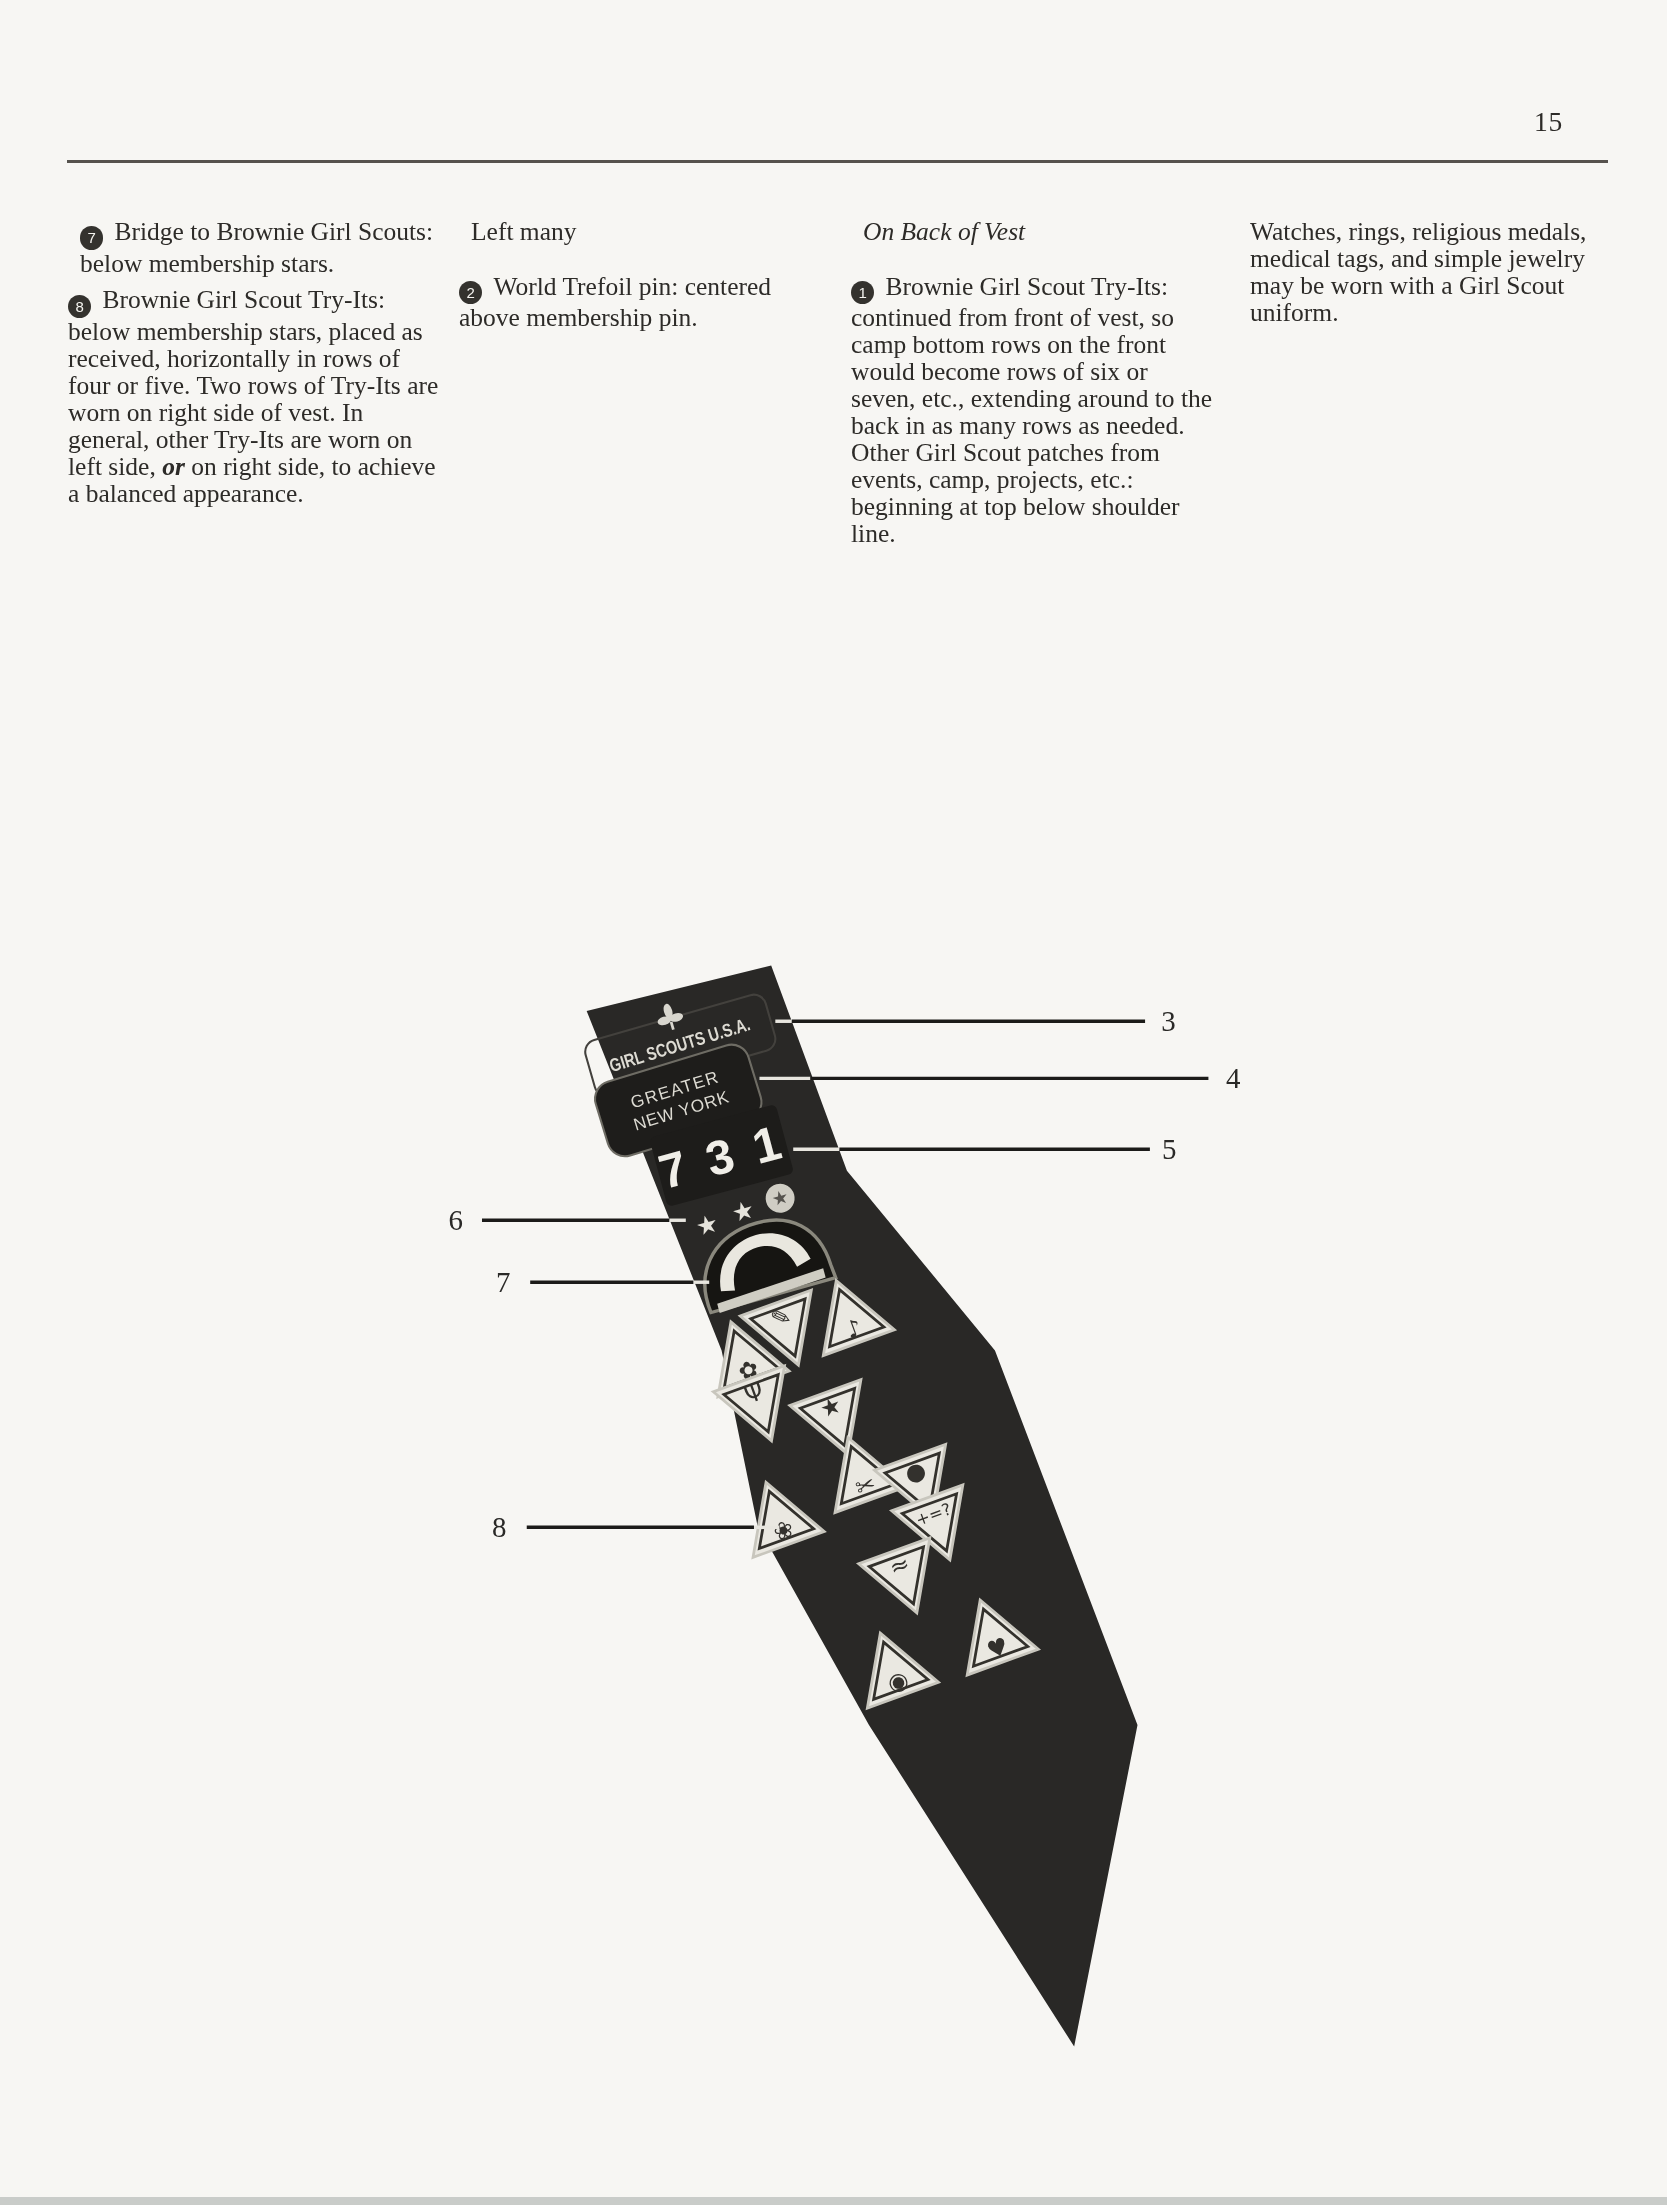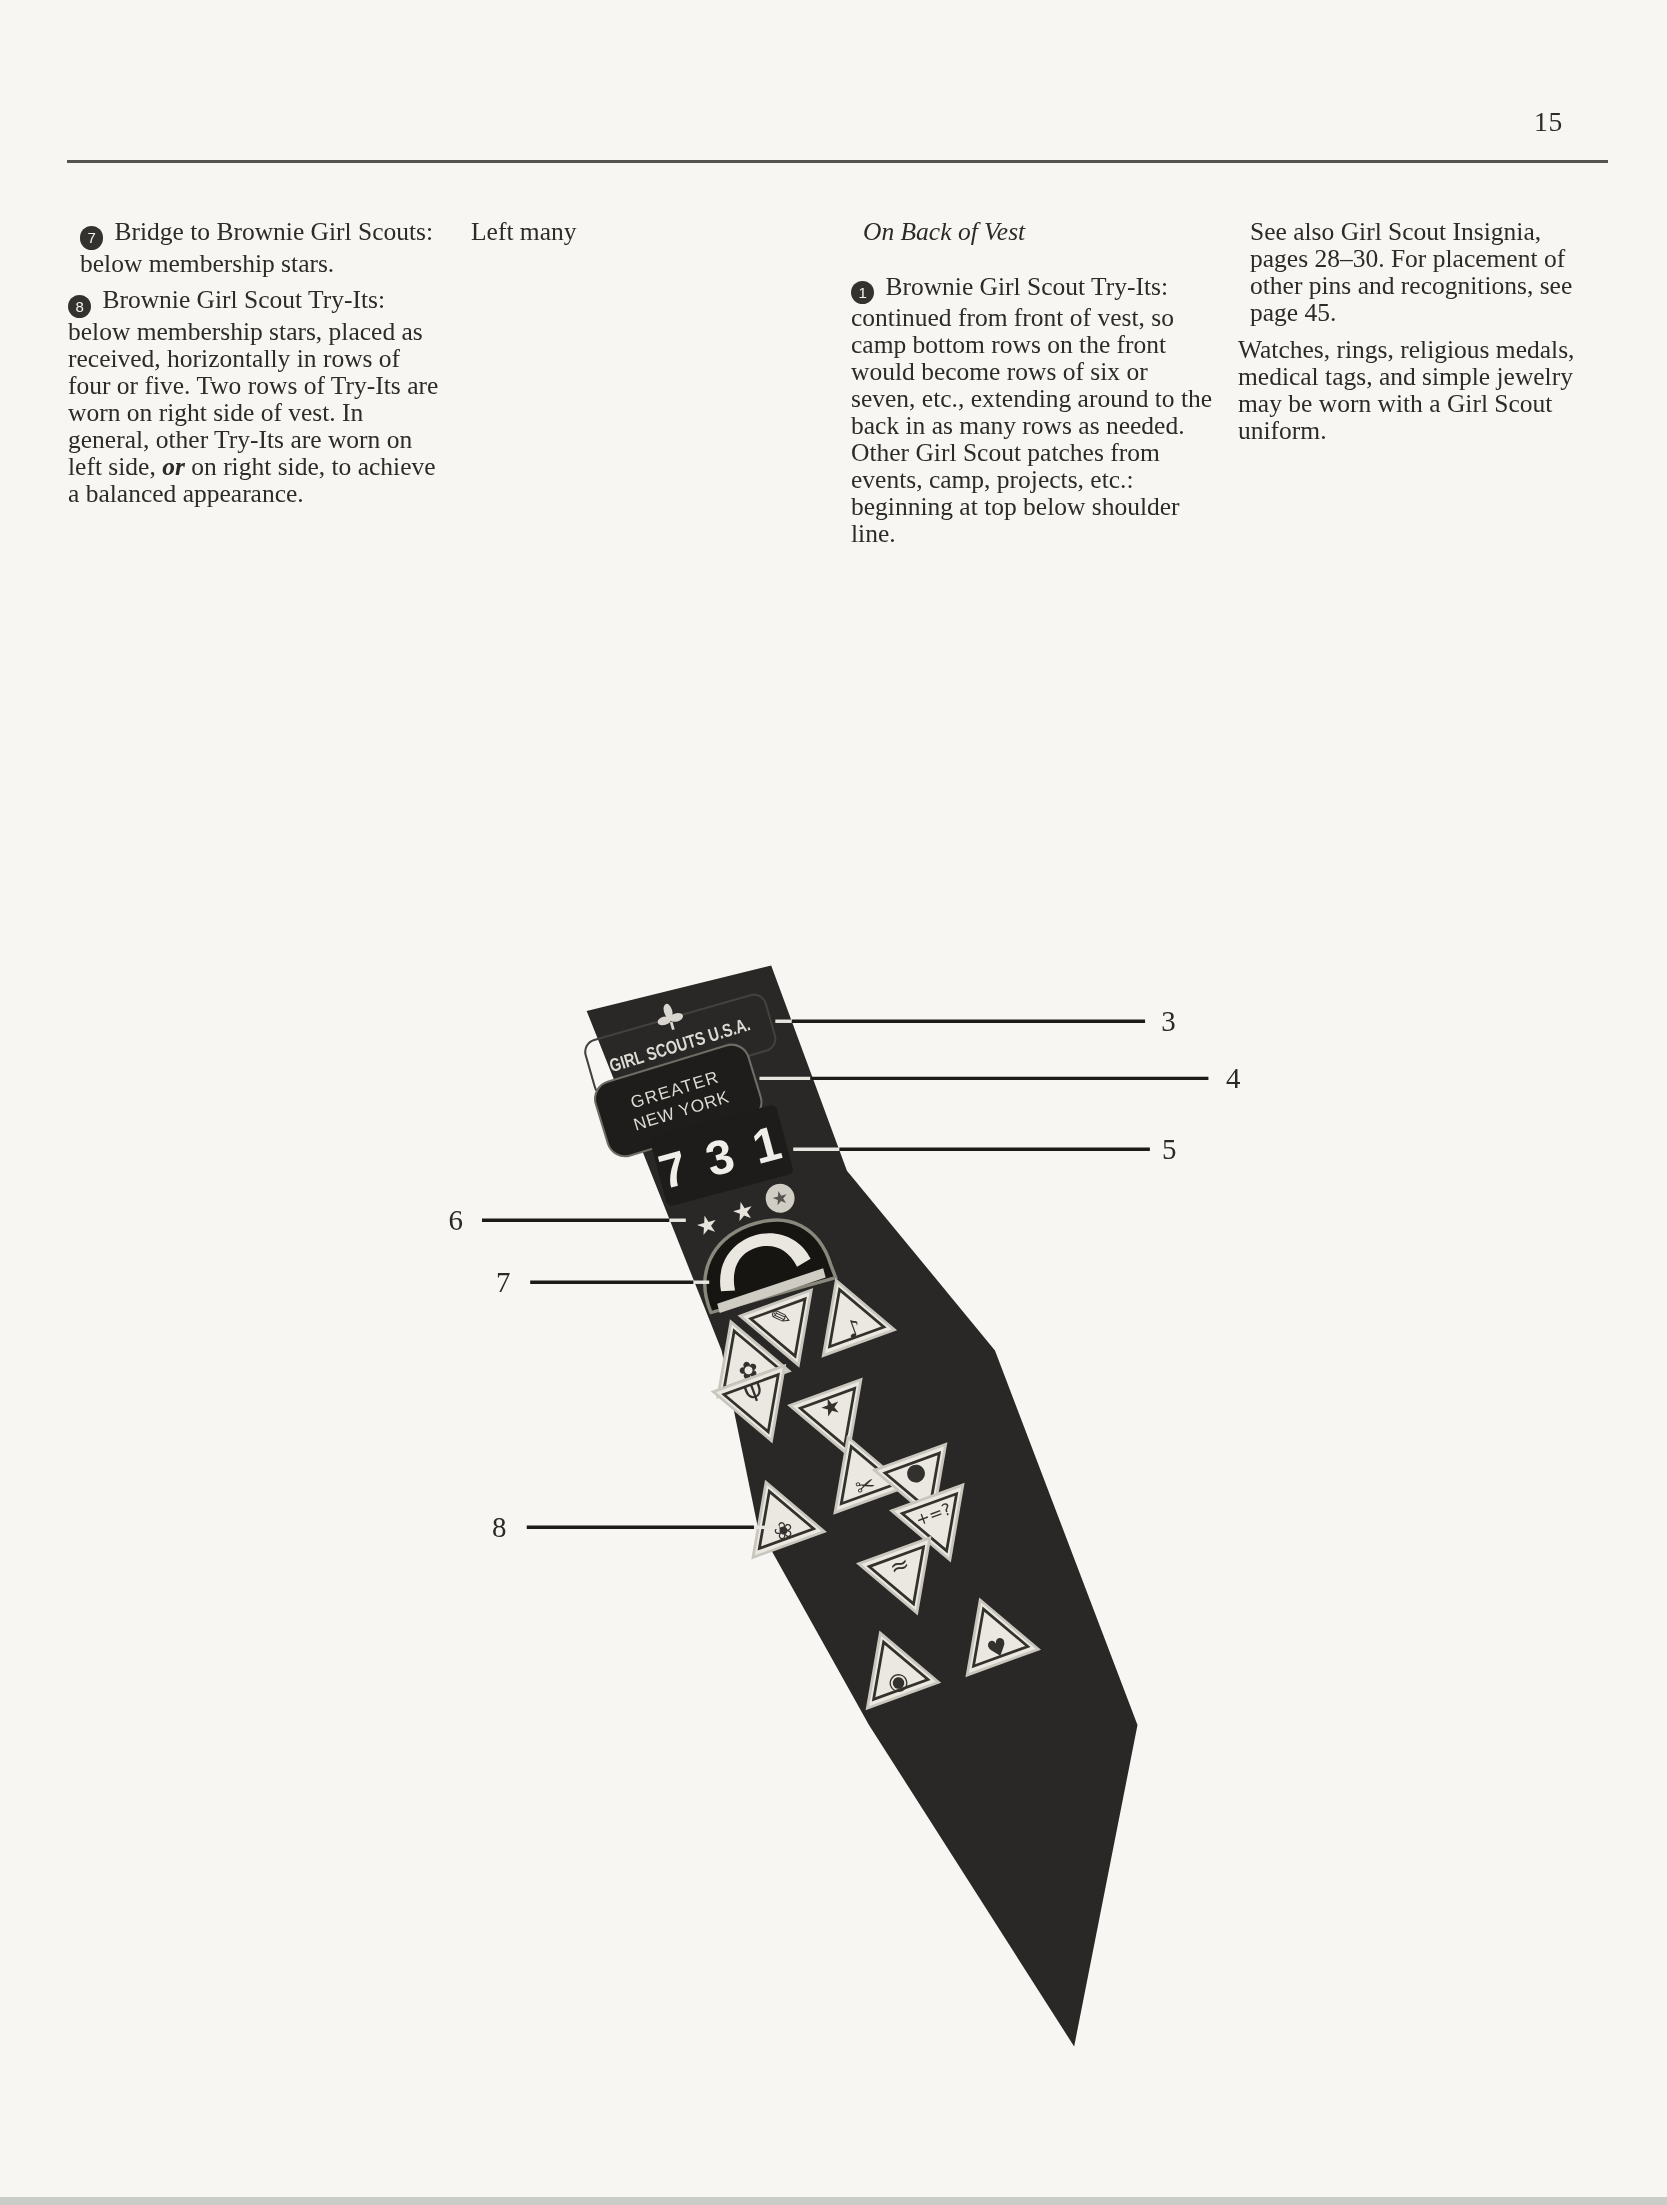--- a/index.html
+++ b/index.html
@@ -54,33 +54,33 @@
   <p>
     <span class="bullet">7</span><span>Bridge to Brownie Girl Scouts: below membership stars.</span>
   </p>
   <p>
     <span class="bullet">8</span><span>Brownie Girl Scout Try-Its: below membership stars, placed as received, horizontally in rows of four or five. Two rows of Try-Its are worn on right side of vest. In general, other Try-Its are worn on left side, </span><em>or</em><span> on right side, to achieve a balanced appearance.</span>
   </p>
 </div>
 
 <div class="col" id="col2">
   <p class="heading">Left many</p>
+  <p>
+    <span class="bullet">2</span><span>World Trefoil pin: centered above membership pin.</span>
+  </p>
 </div>
 
 <div class="col" id="col3">
   <p class="heading italic">On Back of Vest</p>
   <p>
     <span class="bullet">1</span><span>Brownie Girl Scout Try-Its: continued from front of vest, so camp bottom rows on the front would become rows of six or seven, etc., extending around to the back in as many rows as needed. Other Girl Scout patches from events, camp, projects, etc.: beginning at top below shoulder line.</span>
   </p>
 </div>
 
 <div class="col" id="col4">
-  <p>
-    <span>See also Girl Scout Insignia, pages 28–30. For placement of other pins and recognitions, see page 45.</span>
-  </p>
   <p>
     <span>Watches, rings, religious medals, medical tags, and simple jewelry may be worn with a Girl Scout uniform.</span>
   </p>
 </div>
 
 <svg id="photo-svg" viewBox="0 0 2421 3202" xmlns="http://www.w3.org/2000/svg">
     <polygon points="852,1468 1120,1402 1230,1700 1445,1961 1652,2505 1560,2972 1262,2505 1100,2215 1048,1961" fill="#292826"></polygon>
     <rect x="852" y="1476" width="272" height="84" rx="18" fill="none" stroke="#43413d" stroke-width="3" transform="rotate(-16 988 1518)"></rect>
     <g transform="translate(973 1478) rotate(-16)">
       <ellipse cx="0" cy="-10" rx="6" ry="11" fill="#d8d6ce"></ellipse>

